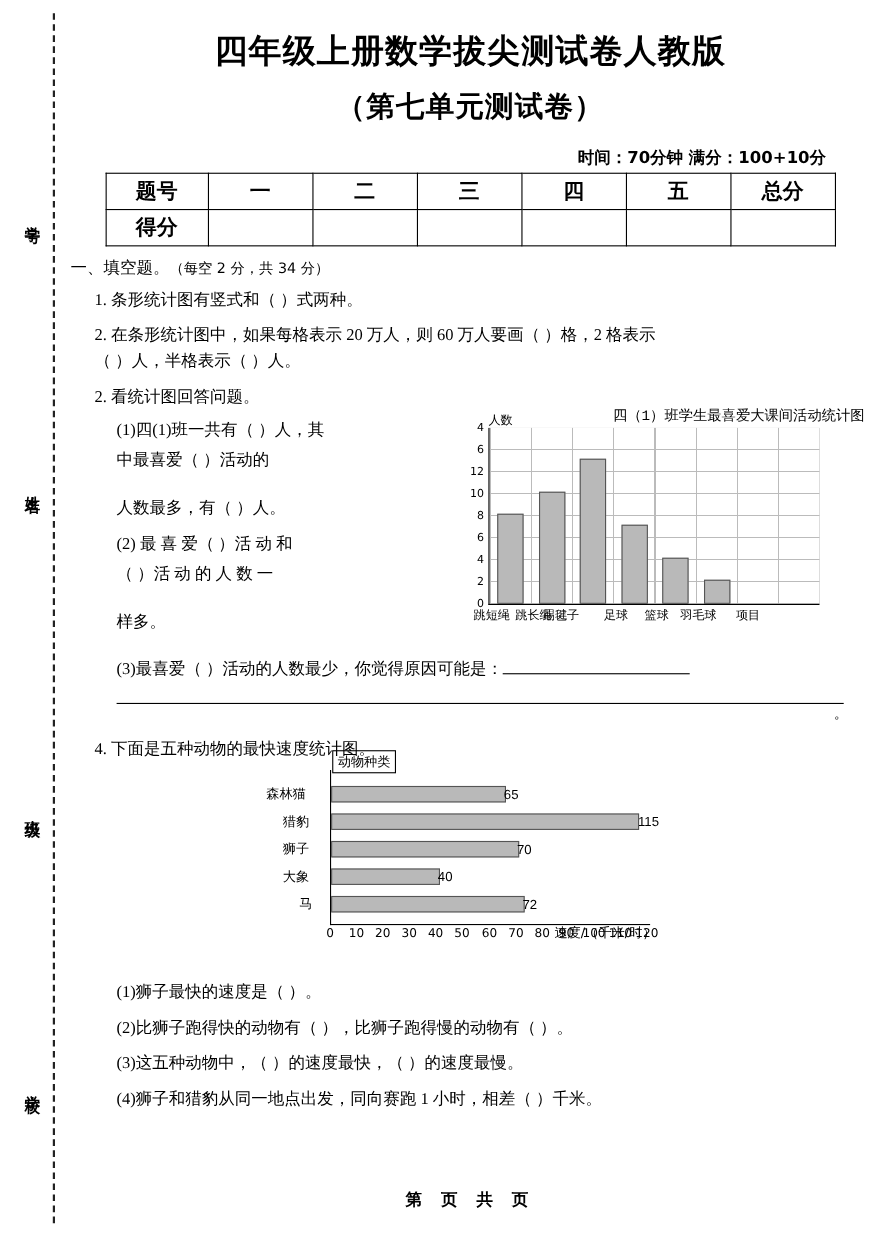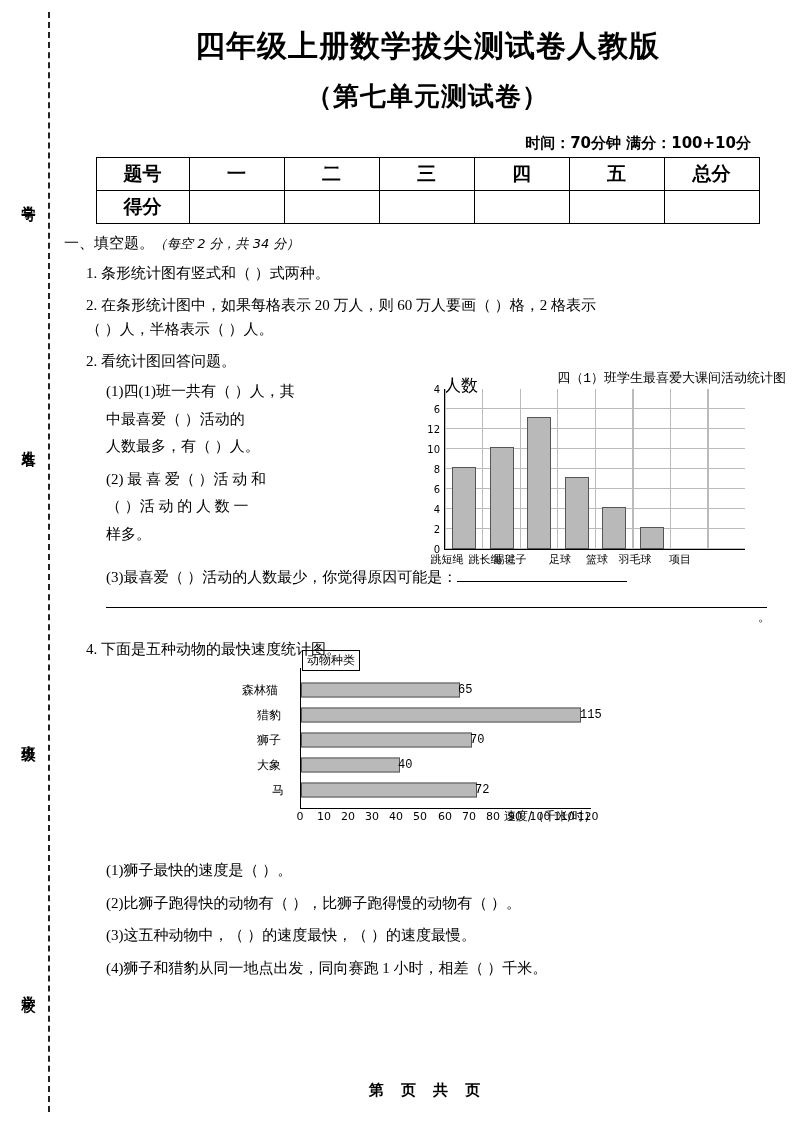--- a/index.html
+++ b/index.html
@@ -91,21 +91,21 @@
     font-family: "DejaVu Sans", sans-serif;
   }
   table.score td.hd { width: 90px; }
 
   
   .sec {
     font-size: 15px;
     margin: 10px 0 0 2px;
     font-family: "DejaVu Sans", sans-serif;
   }
-  .sec .small { font-size: 13px; font-style: italic; }
+  .sec .small { font-size: 13px; }
   .q {
     font-size: 15px;
     margin: 9px 0 0 24px;
     line-height: 1.5;
   }
   .sub {
     font-size: 15px;
     margin: 7px 0 0 44px;
     line-height: 1.7;
   }
@@ -136,21 +136,21 @@
     width: 300px; height: 160px;
     border-left: 1.5px solid #000;
     border-bottom: 1.5px solid #000;
     background:
       repeating-linear-gradient(to right, #bbb 0 1px, transparent 1px 37.5px),
       repeating-linear-gradient(to top, #bbb 0 1px, transparent 1px 20px);
   }
   .gc-ylab {
     position: absolute;
     left: 30px; top: -15px;
-    font-size: 17px;
+    font-size: 11px;
     font-family: "DejaVu Sans", sans-serif;
   }
   .gc-yticks {
     position: absolute;
     left: 0; top: 0;
     width: 28px; height: 160px;
   }
   .gc-yticks span {
     position: absolute;
     right: 2px;
@@ -221,21 +221,21 @@
     position: absolute;
     height: 13px;
     background: #b9b9b9;
     border: 1px solid #555;
     transform: translateY(-50%);
   }
   .hval {
     position: absolute;
     font-size: 12px;
     transform: translateY(-50%);
-    font-family: Liberation Mono, monospace;
+    font-family: Liberation Sans, sans-serif;
   }
   .c2-xticks {
     position: absolute;
     left: 58px; top: 142px;
     width: 300px; height: 14px;
   }
   .c2-xticks span {
     position: absolute;
     font-size: 11px;
     transform: translateX(-50%);
@@ -307,24 +307,24 @@
 
   <div class="q">2. 在条形统计图中，如果每格表示 20 万人，则 60 万人要画（      ）格，2 格表示</div>
   <div class="q" style="margin-top:2px">（      ）人，半格表示（      ）人。</div>
 
   <div class="q">2. 看统计图回答问题。</div>
 
   <div class="q3wrap">
     <div class="q3left">
       <div class="sub">(1)四(1)班一共有（       ）人，其</div>
       <div class="sub" style="margin-top:2px">中最喜爱（          ）活动的</div>
-      <div class="sub" style="margin-top:2px">人数最多，有（      ）人。</div>
+      <div class="sub" style="margin-top:18px">人数最多，有（      ）人。</div>
       <div class="sub">(2) 最 喜 爱（            ）活 动 和</div>
       <div class="sub" style="margin-top:2px">（          ）活 动 的 人 数 一</div>
-      <div class="sub" style="margin-top:2px">样多。</div>
+      <div class="sub" style="margin-top:18px">样多。</div>
     </div>
 
     <div class="chart1">
       <div class="ct">四（1）班学生最喜爱大课间活动统计图</div>
       <div class="grid-chart">
         <div class="gc-ylab">人数</div>
         <div class="gc-yticks">
           <span style="top:160px">0</span>
           <span style="top:140px">2</span>
           <span style="top:120px">4</span>

